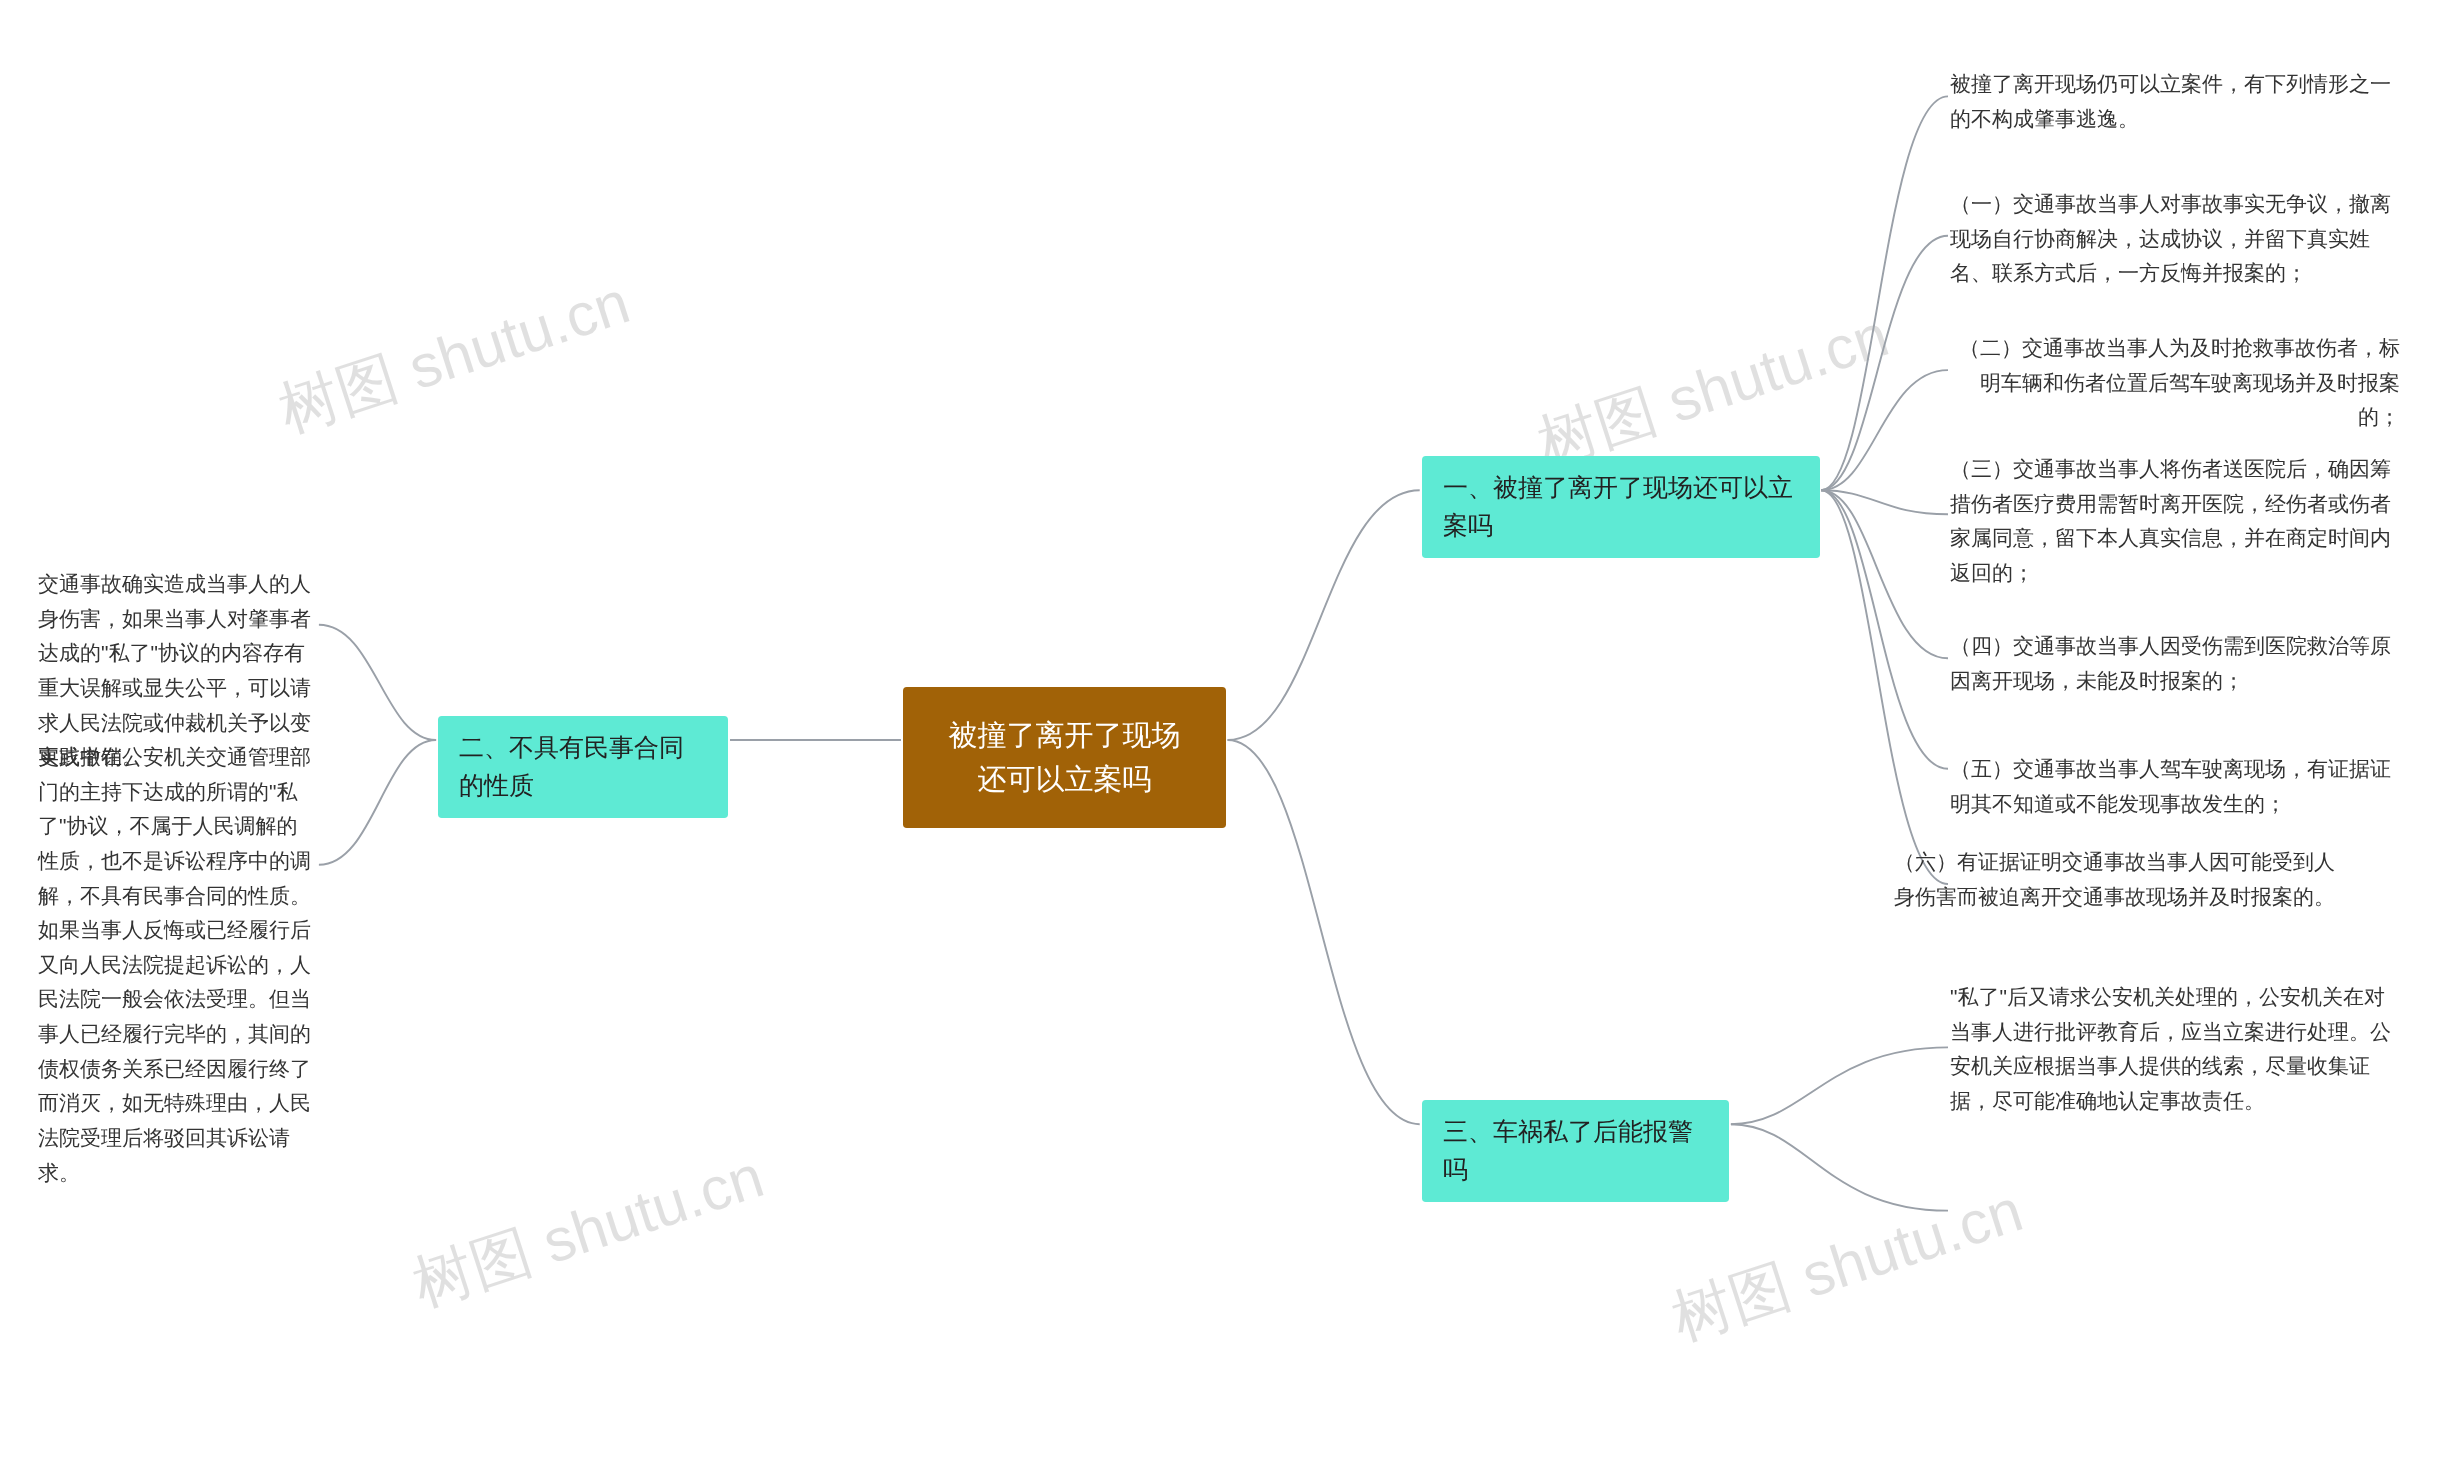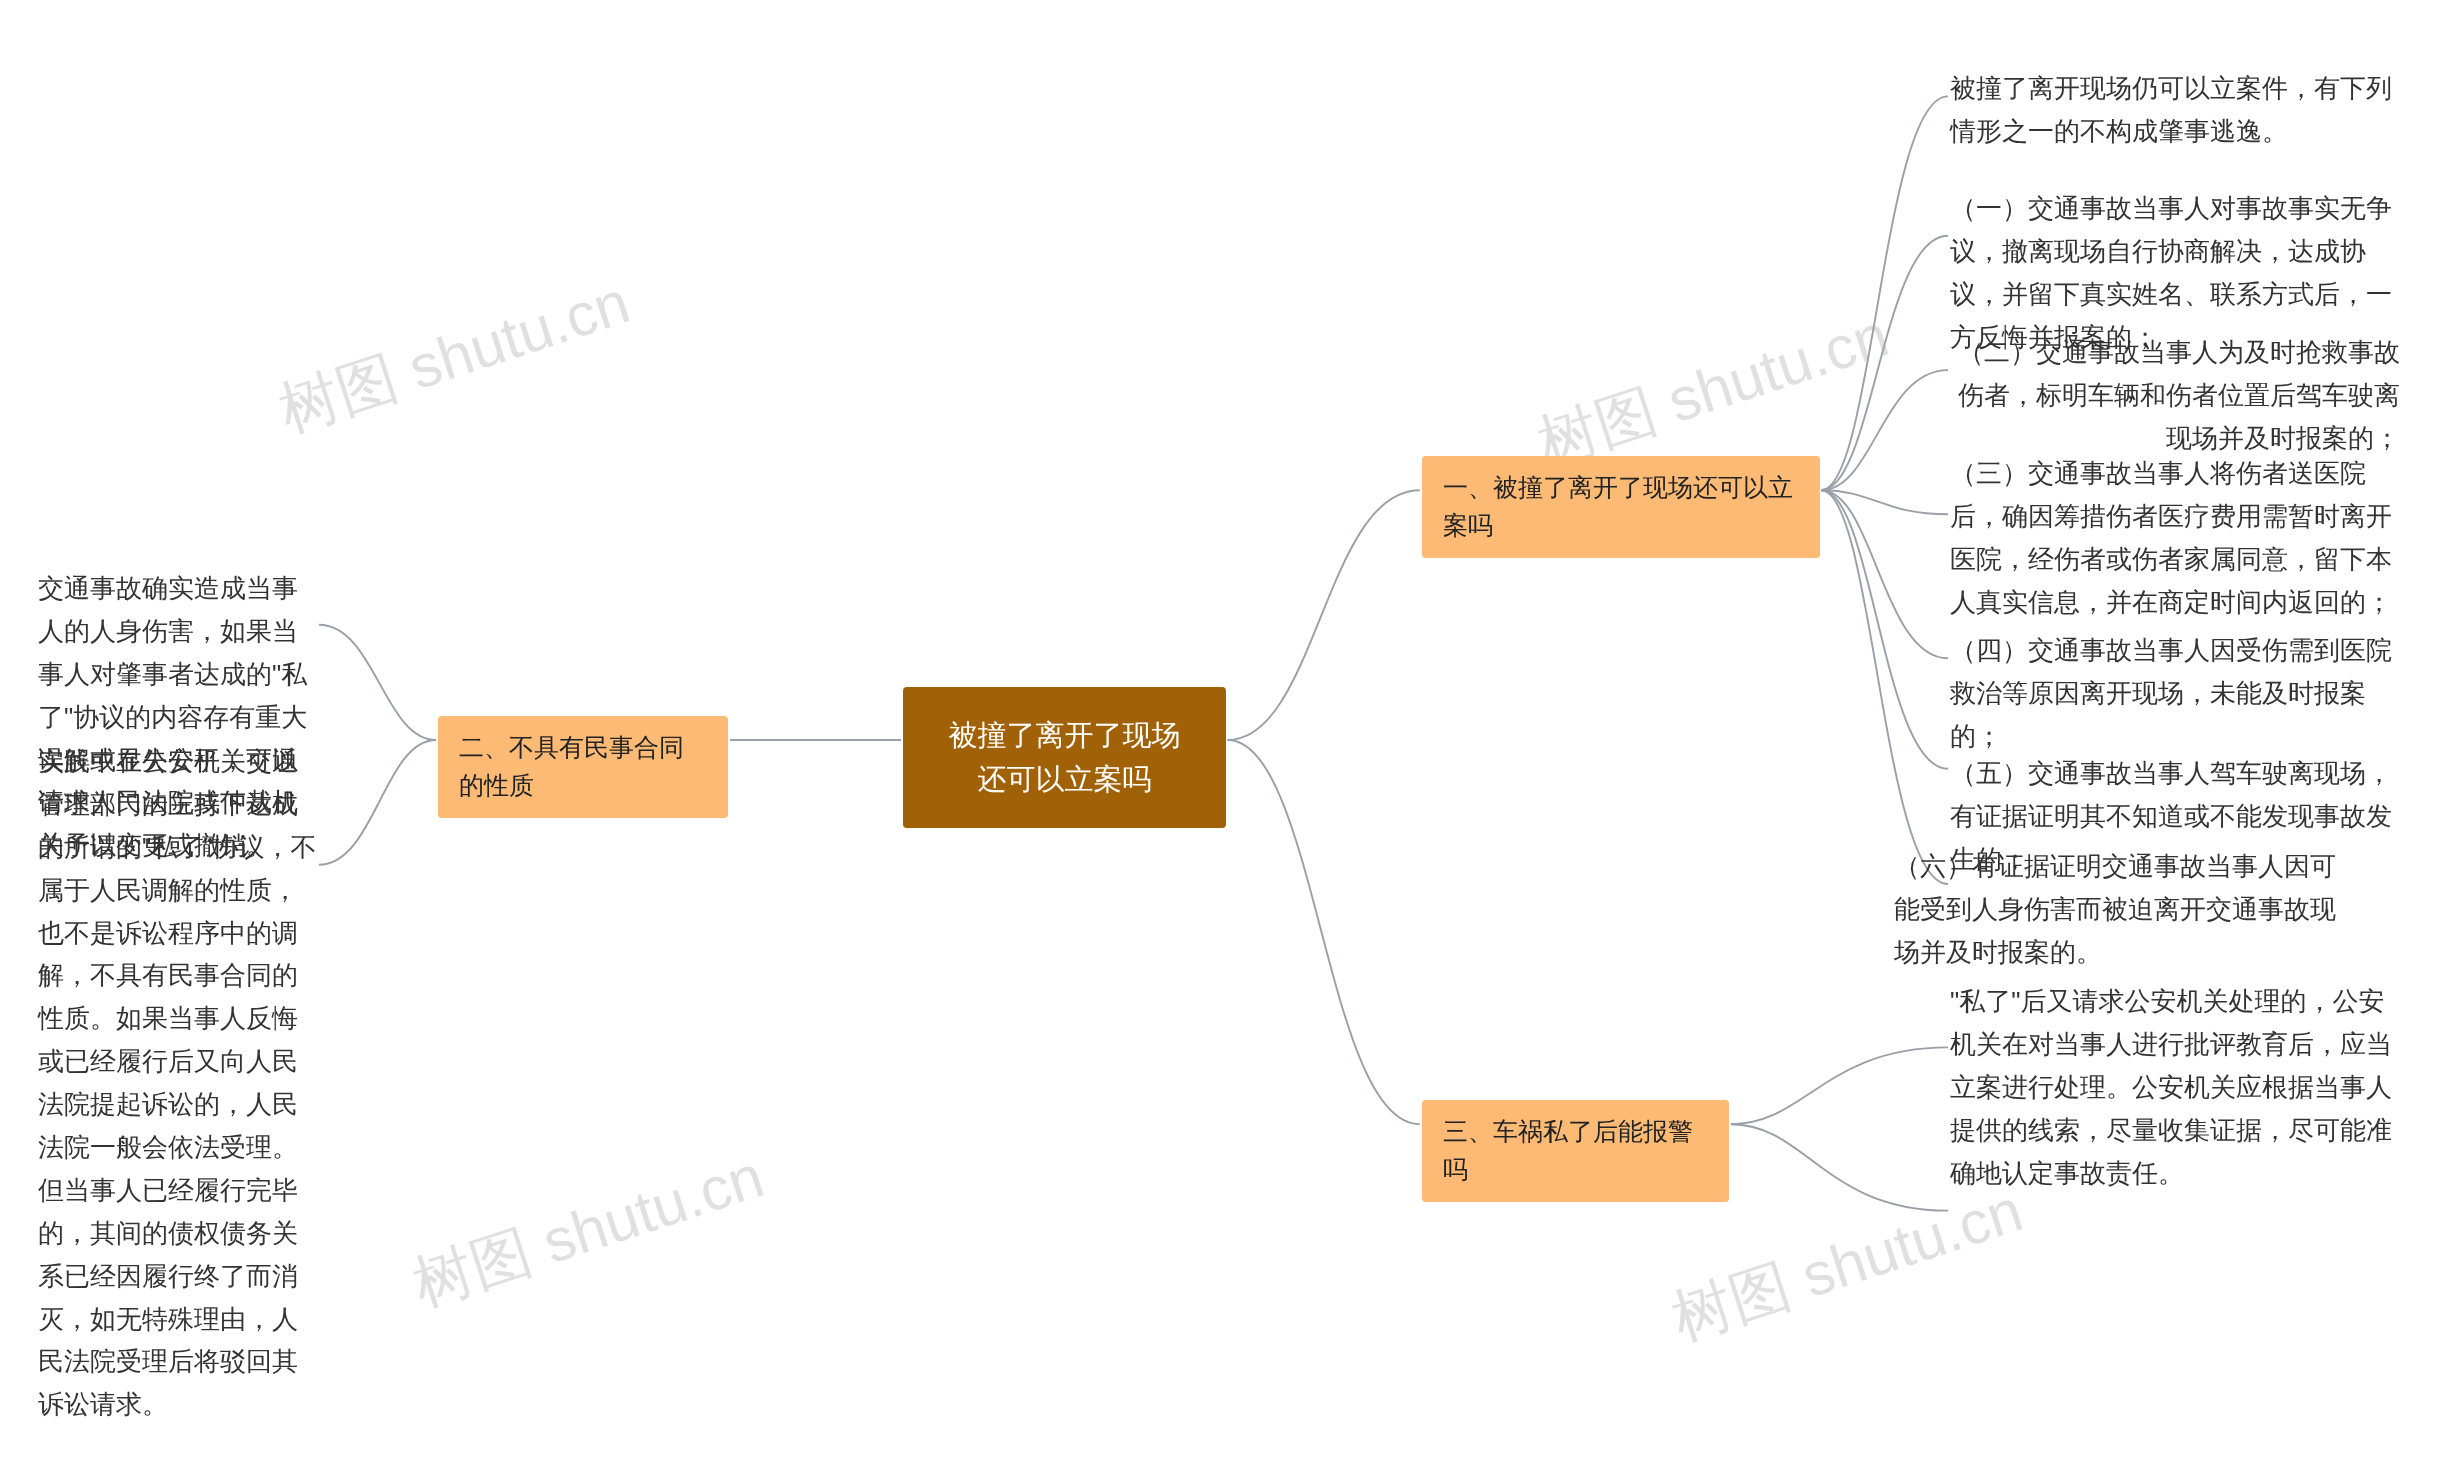--- a/index.html
+++ b/index.html
@@ -34,30 +34,30 @@
   .central {
     background: #a16207;
     color: #fff;
     padding: 27px 35px;
     text-align: center;
     border-radius: 3.8px;
     font-size: 29px;
     line-height: 1.5;
   }
   .branch {
-    background: #fdba74;
+    background: #5eead4;
     color: #222;
     padding: 13.4px 21px;
     border-radius: 3.8px;
     font-size: 25px;
     line-height: 1.5;
   }
   .leaf {
     color: #333;
-    font-size: 26px;
+    font-size: 21px;
     line-height: 1.65;
   }
   svg.connectors {
     position: absolute;
     top: 0; left: 0;
     width: 2459px;
     height: 1478px;
     pointer-events: none;
   }
   svg.connectors path {

